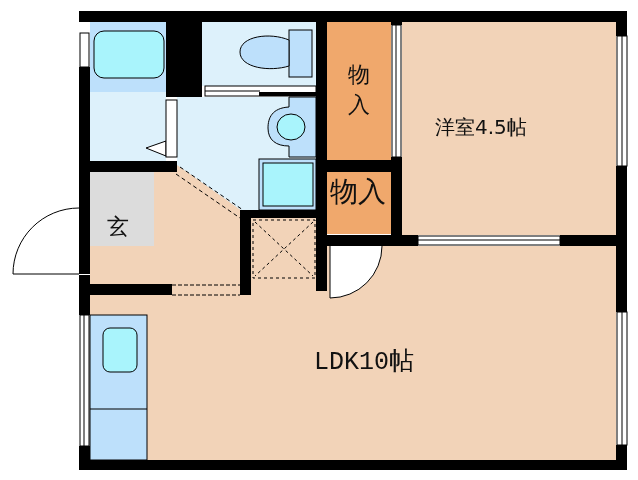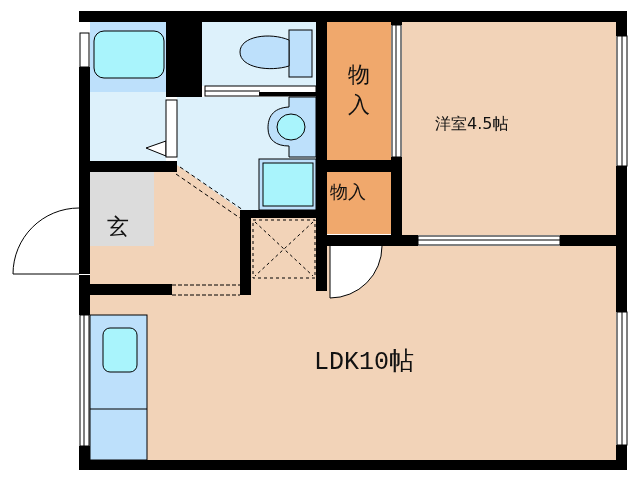--- a/index.html
+++ b/index.html
@@ -97,16 +97,16 @@
 <div class="wall" style="left:560px;top:235px;width:67px;height:11px;"></div>
 <div class="wall" style="left:316px;top:235px;width:86px;height:11px;"></div>
 <div class="wall" style="left:240px;top:210px;width:87px;height:8px;"></div>
 <div class="wall" style="left:240px;top:210px;width:11px;height:85px;"></div>
 <div class="wall" style="left:79px;top:284px;width:93px;height:11px;"></div>
 
 <div class="label" style="left:343px;top:60px;font-size:22px;line-height:30px;text-align:center;width:32px;">
   <div>物</div>
   <div>入</div>
 </div>
-<div class="label" style="left:330px;top:180px;font-size:18px;">物入</div>
-<div class="label" style="left:435px;top:114px;font-size:16px;">洋室4.5帖</div>
+<div class="label" style="left:330px;top:173px;font-size:28px;">物入</div>
+<div class="label" style="left:435px;top:114px;font-size:20px;">洋室4.5帖</div>
 <div class="label" style="left:107px;top:212px;font-size:22px;">玄</div>
 <div class="label" style="left:314px;top:344px;font-size:25px;font-family:Liberation Mono, monospace;">LDK10帖</div>
 
 </body></html>

